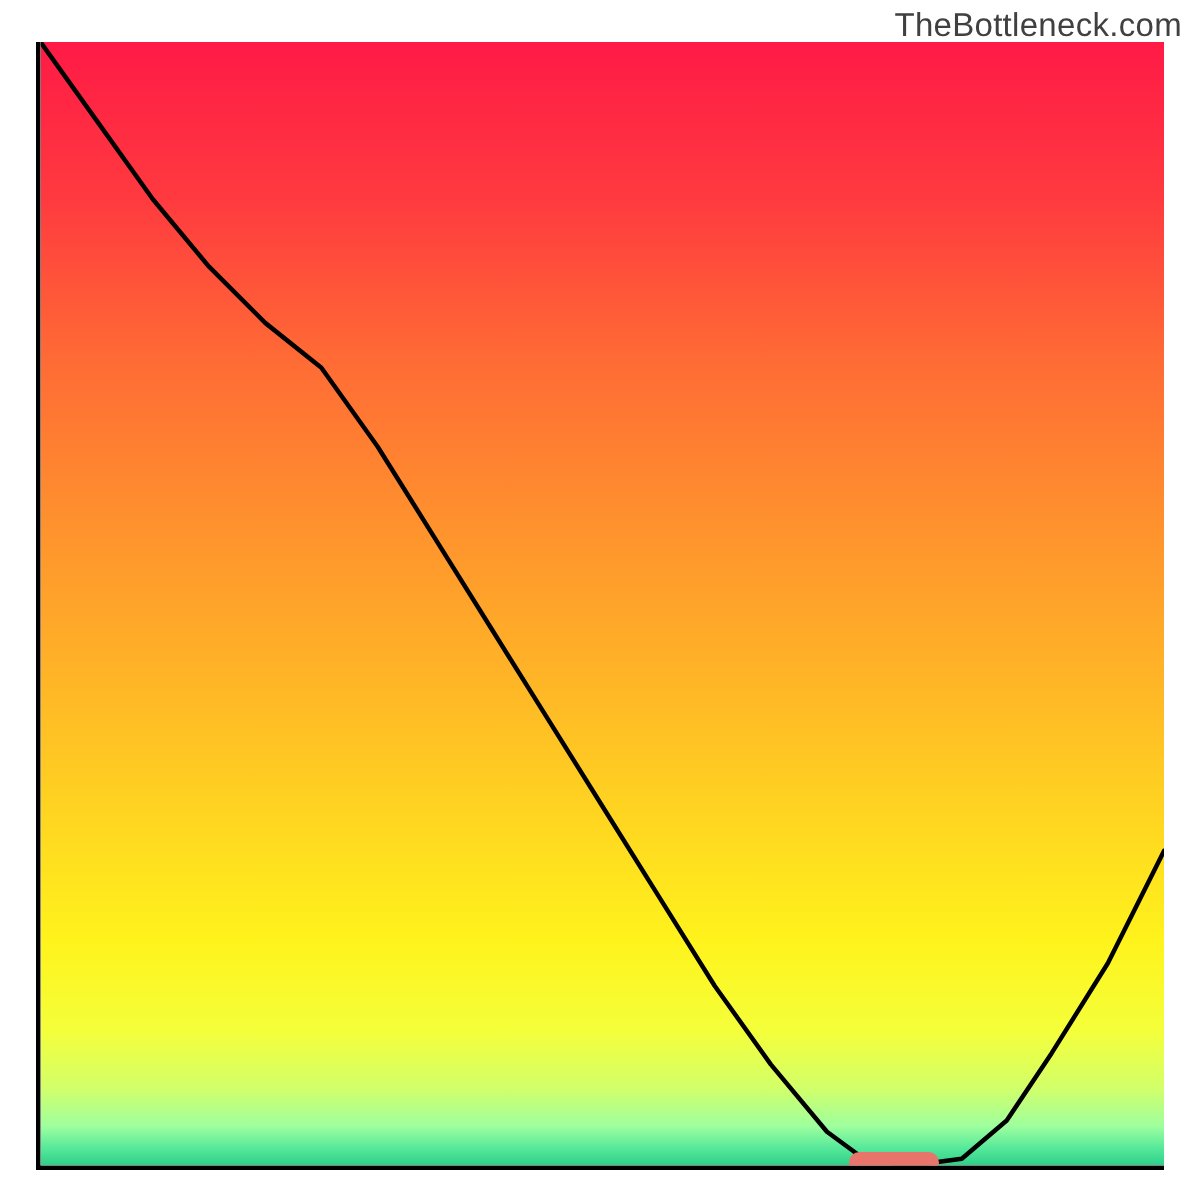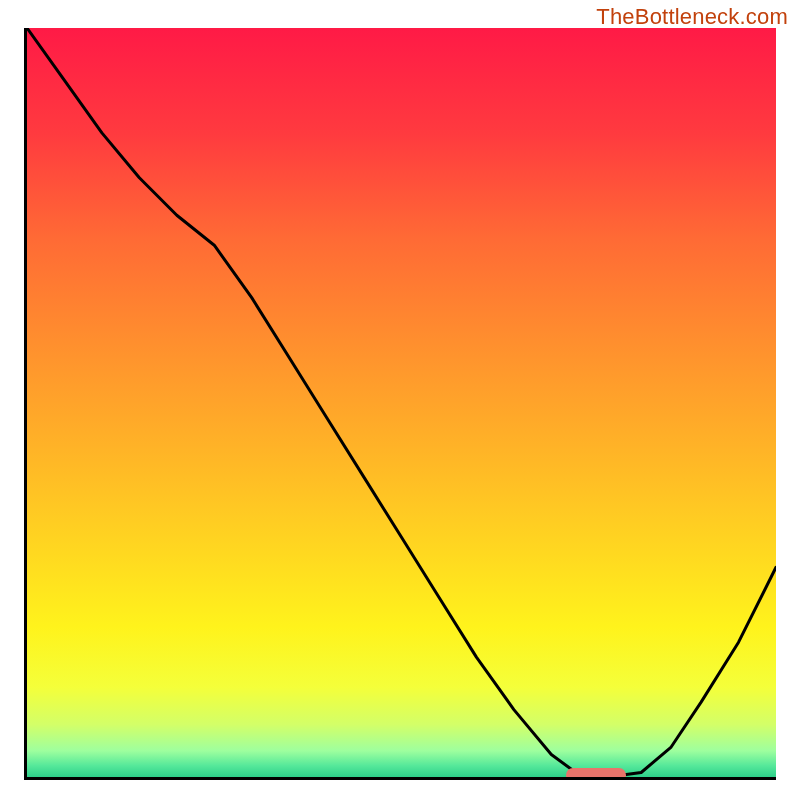--- a/index.html
+++ b/index.html
@@ -12,21 +12,21 @@
   }
   .chart-wrap {
     position: relative;
     width: 800px;
     height: 800px;
   }
   .watermark {
     position: absolute;
     top: 4px;
     right: 12px;
-    color: #c2410c;
+    color: #404040;
     font-size: 22px;
     font-weight: 500;
     letter-spacing: 0.2px;
     z-index: 5;
   }
   .plot-area {
     position: absolute;
     left: 24px;
     top: 28px;
     width: 752px;

